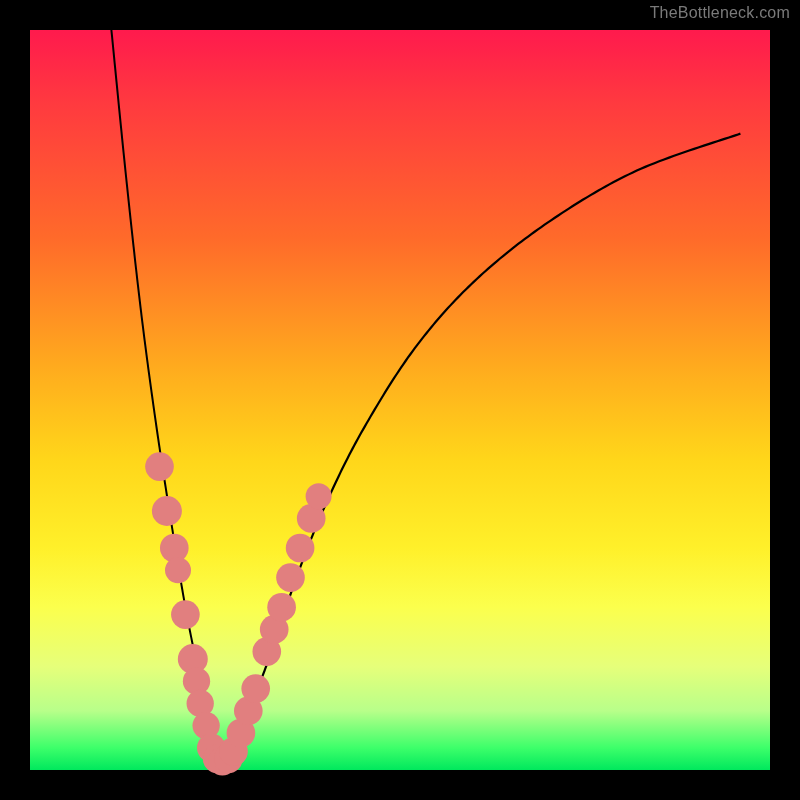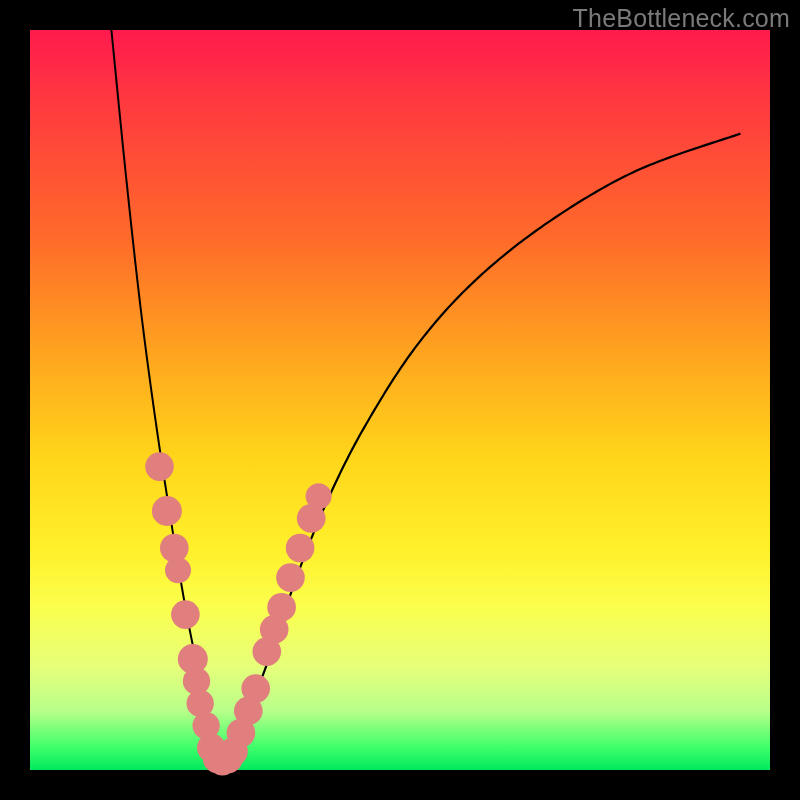--- a/index.html
+++ b/index.html
@@ -29,21 +29,21 @@
       #b8ff8a 92%,
       #3dff6a 97%,
       #00e85d 100%
     );
   }
   .watermark {
     position: absolute;
     top: 4px;
     right: 10px;
     color: #7a7a7a;
-    font-size: 25px;
+    font-size: 16px;
     font-weight: 500;
     letter-spacing: 0.2px;
     z-index: 10;
     user-select: none;
   }
   svg.plot {
     position: absolute;
     left: 0;
     top: 0;
     width: 740px;

